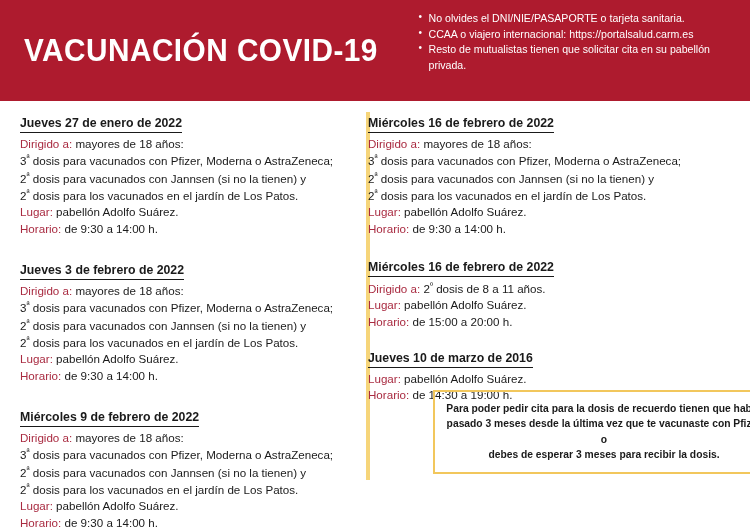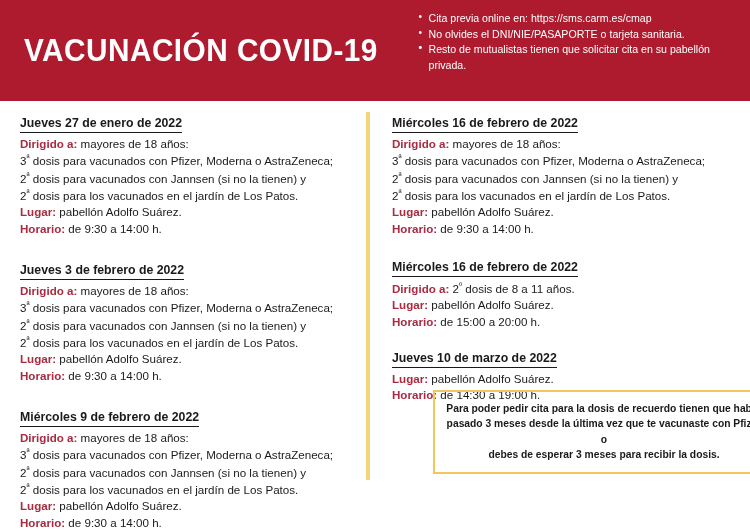--- a/index.html
+++ b/index.html
@@ -82,21 +82,21 @@
     height: 368px;
     background: #F6D57A;
   }
 
   .col {
     position: absolute;
     top: 0;
     box-sizing: border-box;
   }
   .col-left  { left: 20px;  width: 340px; }
-  .col-right { left: 392px; width: 345px; }
+  .col-right { left: 368px; width: 345px; }
 
   .block { margin-bottom: 16px; }
 
   .block-date {
     font-size: 12.3px;
     font-weight: bold;
     color: #1a1a1a;
     display: inline-block;
     border-bottom: 1px solid #1a1a1a;
     padding-bottom: 1px;
@@ -104,21 +104,20 @@
     line-height: 1.2;
   }
   .line {
     font-size: 11.6px;
     color: #1a1a1a;
     line-height: 1.42;
     white-space: nowrap;
   }
   .lbl {
     color: #A92B41;
-    font-weight: bold;
   }
   .sup { font-size: 0.72em; vertical-align: super; }
 
   
   .note-box {
     position: absolute;
     left: 392px;
     top: 289px;
     width: 342px;
     box-sizing: border-box;
@@ -133,42 +132,42 @@
     color: #1a1a1a;
     line-height: 1.5;
   }
 </style>
 </head>
 <body>
 
 <div class="header">
   <div class="header-title">VACUNACIÓN COVID-19</div>
   <ul class="header-bullets">
-    <li><span>Cita previa online en: https://sms.carm.es/cmap</span></li>
     <li><span>No olvides el DNI/NIE/PASAPORTE o tarjeta sanitaria.</span></li>
     <li>
+      <span class="bullet-cont">CCAA o viajero internacional: https://portalsalud.carm.es</span>
     </li>
     <li><span>Resto de mutualistas tienen que solicitar cita en su pabellón privada.</span></li>
   </ul>
 </div>
 
 <div class="content">
 
   <div class="divider"></div>
 
   <div class="col col-left" id="col-left">
       <div class="block" style="margin-top: 12px; margin-bottom: 23px;"><div class="block-date">Jueves 27 de enero de 2022</div><div class="line"><span class="lbl">Dirigido a:</span> <span>mayores de 18 años:</span></div><div class="line">3<span class="sup">ª</span> dosis para vacunados con Pfizer, Moderna o AstraZeneca;</div><div class="line">2<span class="sup">ª</span> dosis para vacunados con Jannsen (si no la tienen) y</div><div class="line">2<span class="sup">ª</span> dosis para los vacunados en el jardín de Los Patos.</div><div class="line"><span class="lbl">Lugar:</span> <span>pabellón Adolfo Suárez.</span></div><div class="line"><span class="lbl">Horario:</span> <span>de 9:30 a 14:00 h.</span></div></div>
       <div class="block" style="margin-bottom: 23px;"><div class="block-date">Jueves 3 de febrero de 2022</div><div class="line"><span class="lbl">Dirigido a:</span> <span>mayores de 18 años:</span></div><div class="line">3<span class="sup">ª</span> dosis para vacunados con Pfizer, Moderna o AstraZeneca;</div><div class="line">2<span class="sup">ª</span> dosis para vacunados con Jannsen (si no la tienen) y</div><div class="line">2<span class="sup">ª</span> dosis para los vacunados en el jardín de Los Patos.</div><div class="line"><span class="lbl">Lugar:</span> <span>pabellón Adolfo Suárez.</span></div><div class="line"><span class="lbl">Horario:</span> <span>de 9:30 a 14:00 h.</span></div></div>
       <div class="block"><div class="block-date">Miércoles 9 de febrero de 2022</div><div class="line"><span class="lbl">Dirigido a:</span> <span>mayores de 18 años:</span></div><div class="line">3<span class="sup">ª</span> dosis para vacunados con Pfizer, Moderna o AstraZeneca;</div><div class="line">2<span class="sup">ª</span> dosis para vacunados con Jannsen (si no la tienen) y</div><div class="line">2<span class="sup">ª</span> dosis para los vacunados en el jardín de Los Patos.</div><div class="line"><span class="lbl">Lugar:</span> <span>pabellón Adolfo Suárez.</span></div><div class="line"><span class="lbl">Horario:</span> <span>de 9:30 a 14:00 h.</span></div></div>
     </div>
 
   <div class="col col-right" id="col-right">
       <div class="block" style="margin-top: 12px; margin-bottom: 20px;"><div class="block-date">Miércoles 16 de febrero de 2022</div><div class="line"><span class="lbl">Dirigido a:</span> <span>mayores de 18 años:</span></div><div class="line">3<span class="sup">ª</span> dosis para vacunados con Pfizer, Moderna o AstraZeneca;</div><div class="line">2<span class="sup">ª</span> dosis para vacunados con Jannsen (si no la tienen) y</div><div class="line">2<span class="sup">ª</span> dosis para los vacunados en el jardín de Los Patos.</div><div class="line"><span class="lbl">Lugar:</span> <span>pabellón Adolfo Suárez.</span></div><div class="line"><span class="lbl">Horario:</span> <span>de 9:30 a 14:00 h.</span></div></div>
       <div class="block" style="margin-bottom: 18px;"><div class="block-date">Miércoles 16 de febrero de 2022</div><div class="line"><span class="lbl">Dirigido a:</span> <span>2<span class="sup">º</span> dosis de 8 a 11 años.</span></div><div class="line"><span class="lbl">Lugar:</span> <span>pabellón Adolfo Suárez.</span></div><div class="line"><span class="lbl">Horario:</span> <span>de 15:00 a 20:00 h.</span></div></div>
-      <div class="block"><div class="block-date">Jueves 10 de marzo de 2022</div><div class="line"><span class="lbl">Lugar:</span> <span>pabellón Adolfo Suárez.</span></div><div class="line"><span class="lbl">Horario:</span> <span>de 14:30 a 19:00 h.</span></div></div>
+      <div class="block"><div class="block-date">Jueves 10 de marzo de 2016</div><div class="line"><span class="lbl">Lugar:</span> <span>pabellón Adolfo Suárez.</span></div><div class="line"><span class="lbl">Horario:</span> <span>de 14:30 a 19:00 h.</span></div></div>
     </div>
 
   <div class="note-box">
     <div class="note-text">Para poder pedir cita para la dosis de recuerdo tienen que haber</div>
     <div class="note-text">pasado 3 meses desde la última vez que te vacunaste con Pfizer o</div>
     <div class="note-text">debes de esperar 3 meses para recibir la dosis.</div>
   </div>
 
 </div>
 

